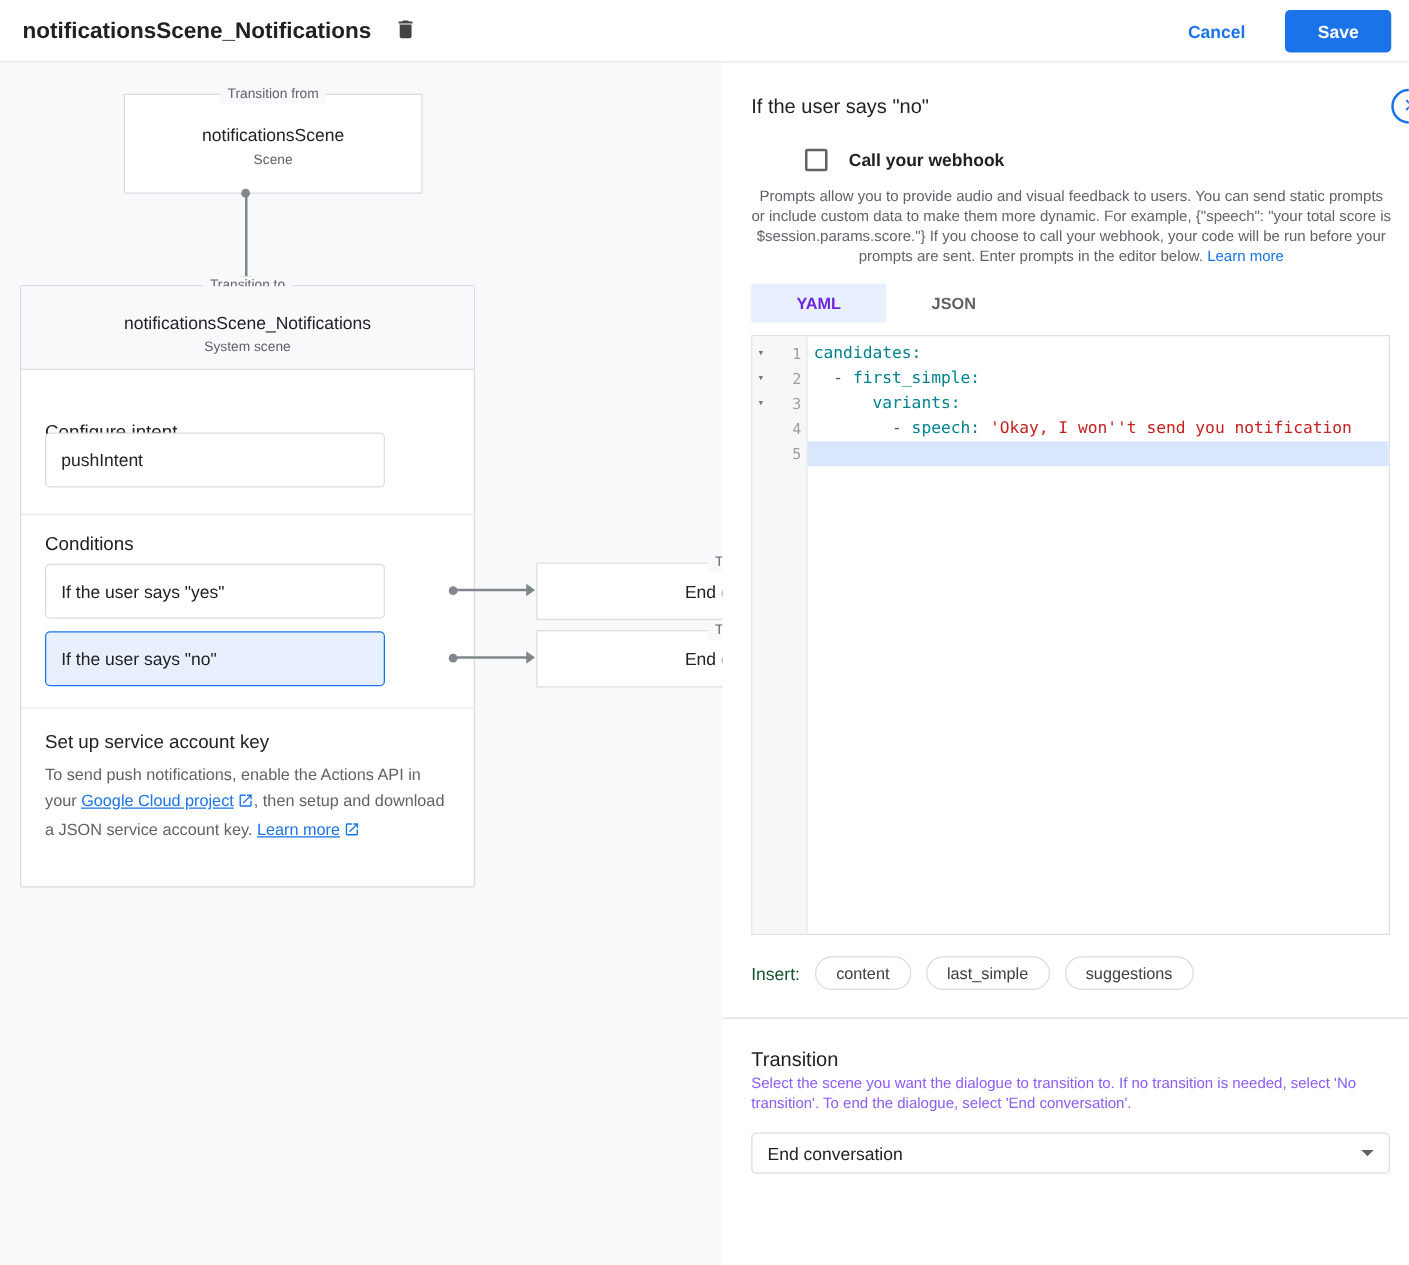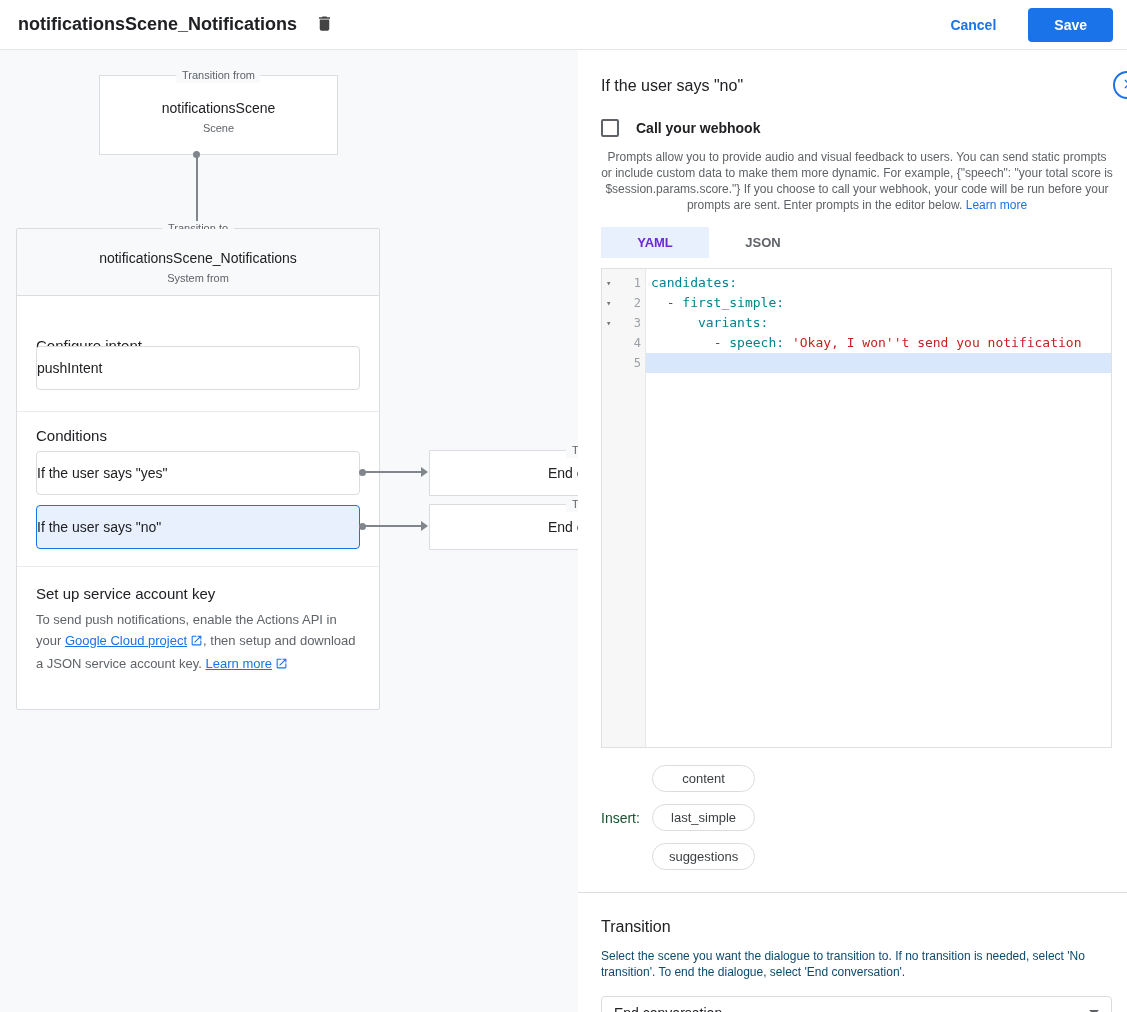--- a/index.html
+++ b/index.html
@@ -39,43 +39,43 @@
   .h-line { position:absolute; height:2px; background:#80868b; }
   .arrow-right { position:absolute; width:0; height:0;
                  border-top:5px solid transparent; border-bottom:5px solid transparent;
                  border-left:7px solid #80868b; }
 
   .scene-card { position:absolute; left:16px; top:178px; width:364px; height:482px;
                 background:#fff; border:1px solid #dadce0; border-radius:2px; }
   .card-header { position:absolute; top:0; left:0; right:0; height:67px; background:#f8f9fa;
                  border-bottom:1px solid #dadce0; text-align:center; padding-top:21px; }
   .section-heading { position:absolute; left:19px; font-size:15px; color:#202124; }
-  .field-box { position:absolute; left:19px; width:324px; height:44px; background:#fff;
+  .field-box { position:absolute; left:19px; width:272px; height:44px; background:#fff;
                border:1px solid #dadce0; border-radius:4px; display:flex; align-items:center;
-               padding:0 0; font-size:14px; color:#202124; cursor:pointer; }
+               padding:0 12px; font-size:14px; color:#202124; cursor:pointer; }
   .field-box.selected { background:#e8f0fe; border-color:#1a73e8; }
   .card-divider { position:absolute; left:0; right:0; border-top:1px solid #e8eaed; }
   .sa-text { position:absolute; left:19px; top:380px; width:328px; font-size:13px;
              line-height:21px; color:#5f6368; }
   .sa-text a { color:#1a73e8; text-decoration:underline; cursor:pointer; }
   .ext-icon { display:inline-block; vertical-align:-2px; margin-left:3px; }
 
   .end-box { position:absolute; left:429px; width:346px; height:46px; background:#fff;
              border:1px solid #dadce0; display:flex; align-items:center; justify-content:center;
              font-size:14px; color:#202124; }
 
   
   .detail-panel { position:absolute; top:50px; left:578px; width:549px; height:962px;
                   background:#fff; padding:0 15px 0 23px; overflow:hidden; }
   .panel-title { padding-top:27px; font-size:16px; color:#202124; }
   .collapse-btn { position:absolute; top:21px; right:-14px; width:28px; height:28px;
                   border-radius:50%; border:2px solid #1a73e8; background:#fff; cursor:pointer;
                   display:flex; align-items:center; justify-content:center; }
   .check-row { display:flex; align-items:center; gap:17px; }
-  .row-webhook { margin-top:24px; }
+  .row-webhook { margin-top:24px;margin-left:43px; }
   .row-prompts { margin-top:24px; }
   .checkbox { width:18px; height:18px; border:2px solid #5f6368; border-radius:2px;
               background:#fff; cursor:pointer; flex:none; }
   .checkbox.checked { background:#1a73e8; border-color:#1a73e8; display:flex;
                       align-items:center; justify-content:center; }
   .check-label { font-size:14px; font-weight:bold; color:#202124; }
   .lang-badge { background:#f2e7fe; color:#7627bb; font-size:10px; font-weight:bold;
                 letter-spacing:.5px; padding:4px 8px; border-radius:2px; margin-left:14px; }
   .desc { margin-top:12px; font-size:12px; line-height:16px; color:#5f6368; width:512px;text-align:center; }
   .desc a { color:#1a73e8; text-decoration:none; cursor:pointer; }
@@ -103,21 +103,21 @@
   .tok-plain { color:#263238; }
   .tok-string { color:#c5221f; }
 
   .insert-row { margin-top:17px; display:flex; align-items:center; gap:12px; }
   .insert-label { font-size:14px; color:#14532d; }
   .chip { height:27px; padding:0 16px; border:1px solid #dadce0; border-radius:14px;
           background:#fff; font-size:13px; color:#3c4043; cursor:pointer; font-family:inherit; }
 
   .panel-divider { margin:22px -15px 0 -23px; border-top:1px solid #dadce0; }
   .transition-heading { margin-top:25px; font-size:16px; color:#202124; }
-  .transition-desc { margin-top:12px; font-size:12px; line-height:16px; color:#0c4a6e; width:512px; }
+  .transition-desc { font-size:12px; line-height:16px; color:#8b5cf6; width:512px; }
   .select-box { margin-top:16px; width:511px; height:33px; border:1px solid #dadce0;
                 border-radius:4px; display:flex; align-items:center; justify-content:space-between;
                 padding:0 12px; font-size:14px; color:#202124; cursor:pointer; background:#fff; }
   .caret { width:0; height:0; border-left:5px solid transparent; border-right:5px solid transparent;
            border-top:5px solid #5f6368; }
 </style>
 </head>
 <body>
 
 <div id="app">
@@ -145,21 +145,21 @@
     </div>
 
     <span class="dot" style="left:193px; top:101px;"></span>
     <div class="v-line"></div>
     <div class="arrow-down"></div>
 
     <div class="scene-card">
       <span class="box-label">Transition to</span>
       <div class="card-header">
         <div class="node-title">notificationsScene_Notifications</div>
-        <div class="node-sub">System from</div>
+        <div class="node-sub">System scene</div>
       </div>
 
       <div class="section-heading" style="top:108px;">Configure intent</div>
       <div class="field-box" style="top:117px;">
         <span>pushIntent</span>
       </div>
 
       <div class="card-divider" style="top:182px;"></div>
 
       <div class="section-heading" style="top:198px;">Conditions</div>
@@ -263,21 +263,21 @@
               <span class="fold"></span>
               <span class="lnum">5</span>
             </div>
             <div class="code-cell active-line"></div>
           </div>
         </div>
     </div>
 
     <div class="insert-row">
       <span class="insert-label">Insert:</span>
-      <span style="display:flex; gap:12px;flex-direction:column;">
+      <span style="display:flex; gap:12px;">
           <button class="chip">content</button>
           <button class="chip">last_simple</button>
           <button class="chip">suggestions</button>
         </span>
     </div>
 
     <div class="panel-divider"></div>
 
     <div class="transition-heading">Transition</div>
     <div class="transition-desc">Select the scene you want the dialogue to transition to. If no transition is needed, select 'No transition'. To end the dialogue, select 'End conversation'.</div>

